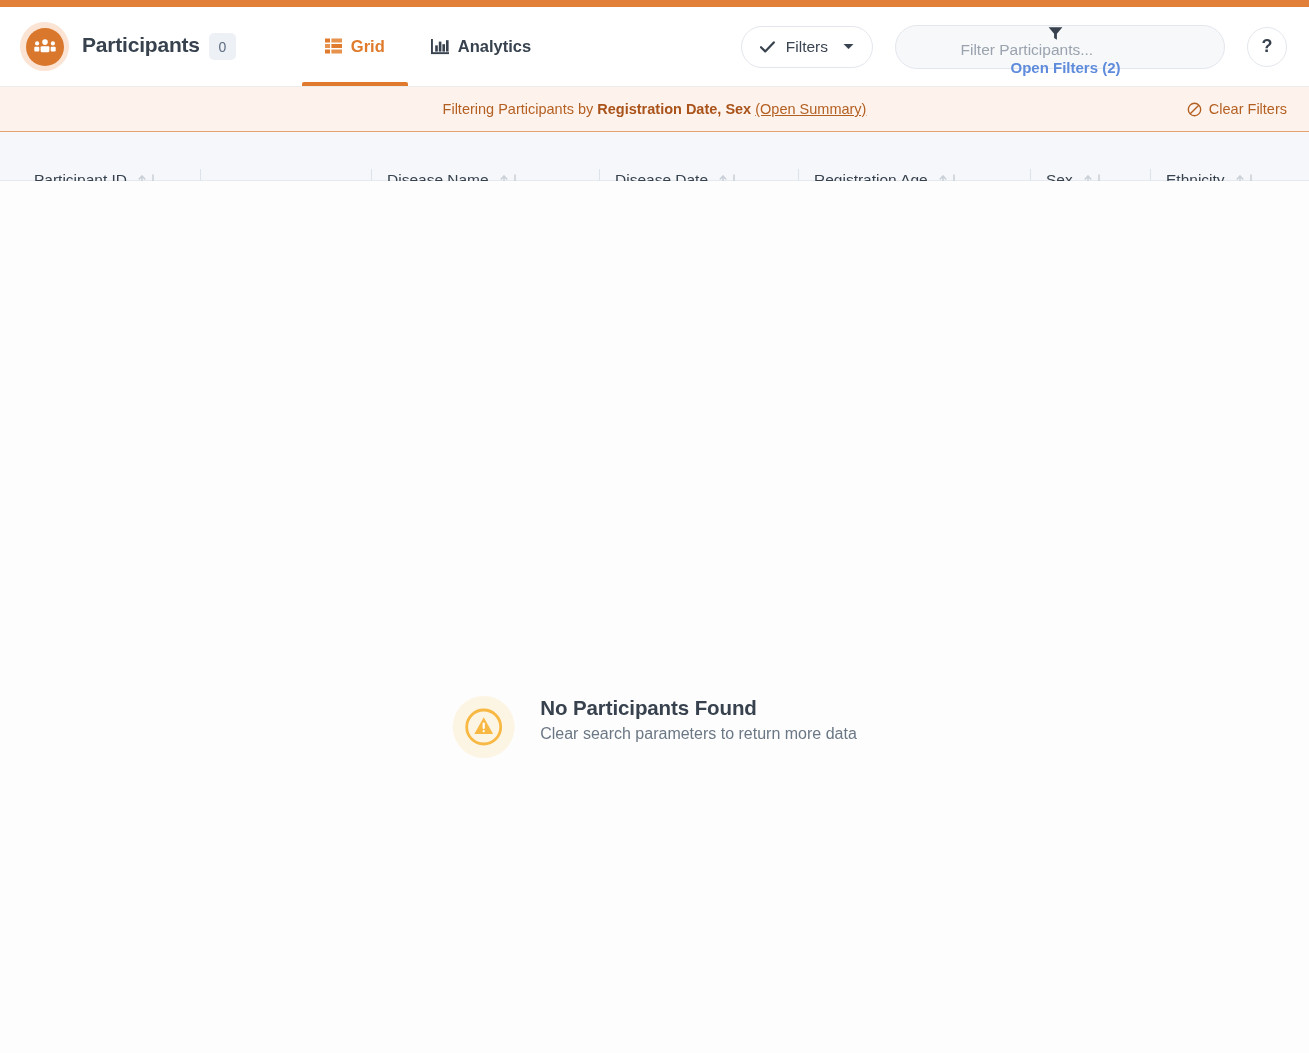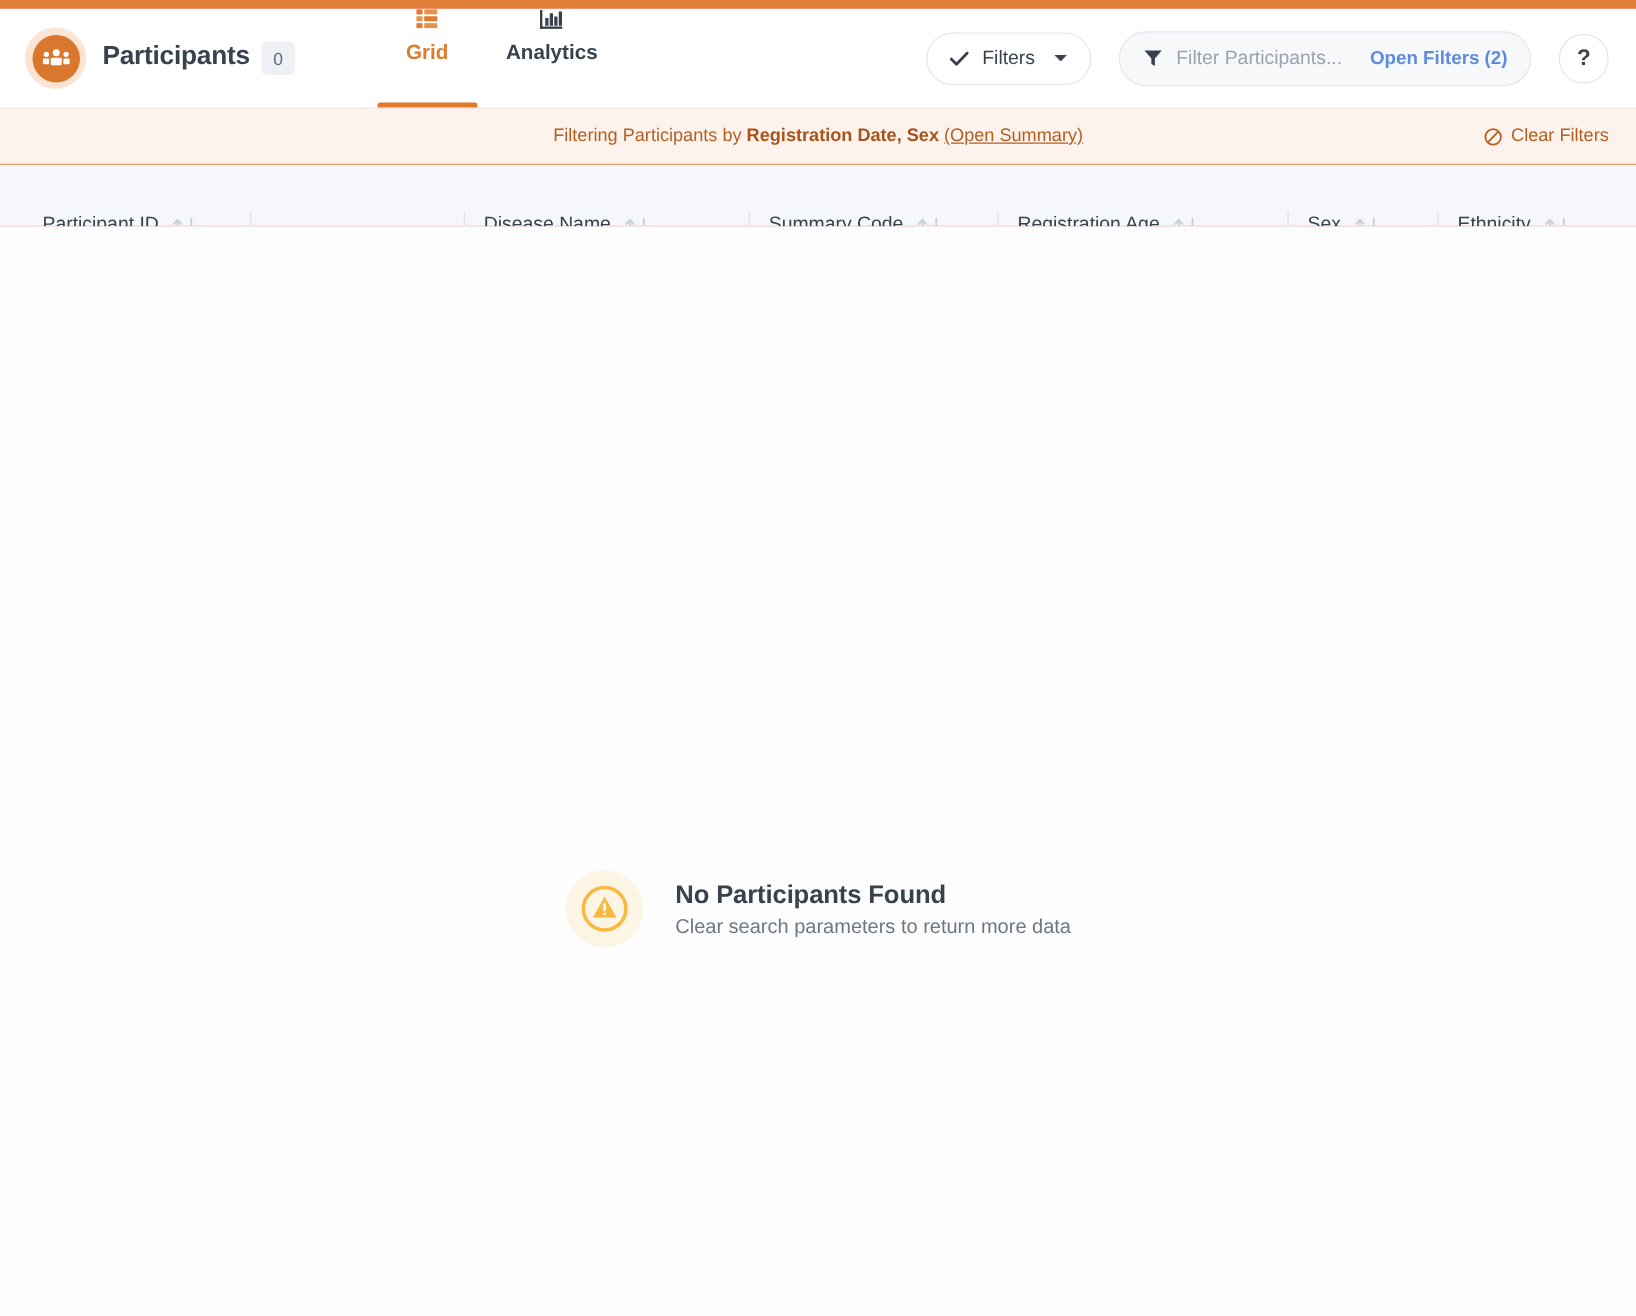--- a/index.html
+++ b/index.html
@@ -111,21 +111,20 @@
     padding: 0 23px;
     height: 100%;
     cursor: pointer;
     position: relative;
     font-size: 16.5px;
     font-weight: bold;
     color: #37424E;
     background: transparent;
     border: none;
     font-family: inherit;
-    flex-direction: column;
   }
   .tab.active { color: #E07B2E; }
   .tab.active::after {
     content: "";
     position: absolute;
     left: 0; right: 0; bottom: 0;
     height: 4px;
     background: #E07B2E;
     border-radius: 2px 2px 0 0;
   }
@@ -160,20 +159,21 @@
   .filter-box {
     display: flex;
     align-items: center;
     height: 44px;
     width: 330px;
     padding: 0 18px 0 19px;
     border: 1px solid #E3E7ED;
     border-radius: 22px;
     background: #F7F8FA;
     cursor: text;
+    flex-direction: column;
   }
   .filter-icon { color: #37424E; display: flex; margin-right: 11px; flex: 0 0 auto; }
   .filter-input {
     flex: 1 1 auto;
     border: none;
     outline: none;
     background: transparent;
     font-size: 15.5px;
     color: #3A4451;
     font-family: inherit;
@@ -295,21 +295,20 @@
     overflow: hidden;
   }
 
   .empty-state {
     position: absolute;
     left: 50%;
     top: 50%;
     transform: translate(-50%, -50%);
     margin-top: 110px;
     display: flex;
-    align-items: center;
     gap: 26px;
     white-space: nowrap;
   }
   .empty-icon-wrap {
     width: 62px; height: 62px;
     border-radius: 50%;
     background: #FDF5E4;
     display: flex;
     align-items: center;
     justify-content: center;
@@ -458,21 +457,21 @@
       <span class="th-label">Disease Name</span>
       <span class="sort-arrows">
         <svg width="24" height="15" viewBox="0 0 24 15" aria-hidden="true">
           <path d="M5 13 V3 M5 3 L2.2 6 M5 3 L7.8 6" stroke="#C9CFD6" stroke-width="1.5" fill="none" stroke-linecap="round" stroke-linejoin="round"></path>
           <path d="M16 2 V12 M16 12 L13.2 9 M16 12 L18.8 9" stroke="#C9CFD6" stroke-width="1.5" fill="none" stroke-linecap="round" stroke-linejoin="round"></path>
         </svg>
       </span>
     </div>
 
     <div class="th col-disease-code">
-      <span class="th-label">Summary Code</span>
+      <span class="th-label">Disease Date</span>
       <span class="sort-arrows">
         <svg width="24" height="15" viewBox="0 0 24 15" aria-hidden="true">
           <path d="M5 13 V3 M5 3 L2.2 6 M5 3 L7.8 6" stroke="#C9CFD6" stroke-width="1.5" fill="none" stroke-linecap="round" stroke-linejoin="round"></path>
           <path d="M16 2 V12 M16 12 L13.2 9 M16 12 L18.8 9" stroke="#C9CFD6" stroke-width="1.5" fill="none" stroke-linecap="round" stroke-linejoin="round"></path>
         </svg>
       </span>
     </div>
 
     <div class="th col-registration-age">
       <span class="th-label">Registration Age</span>

